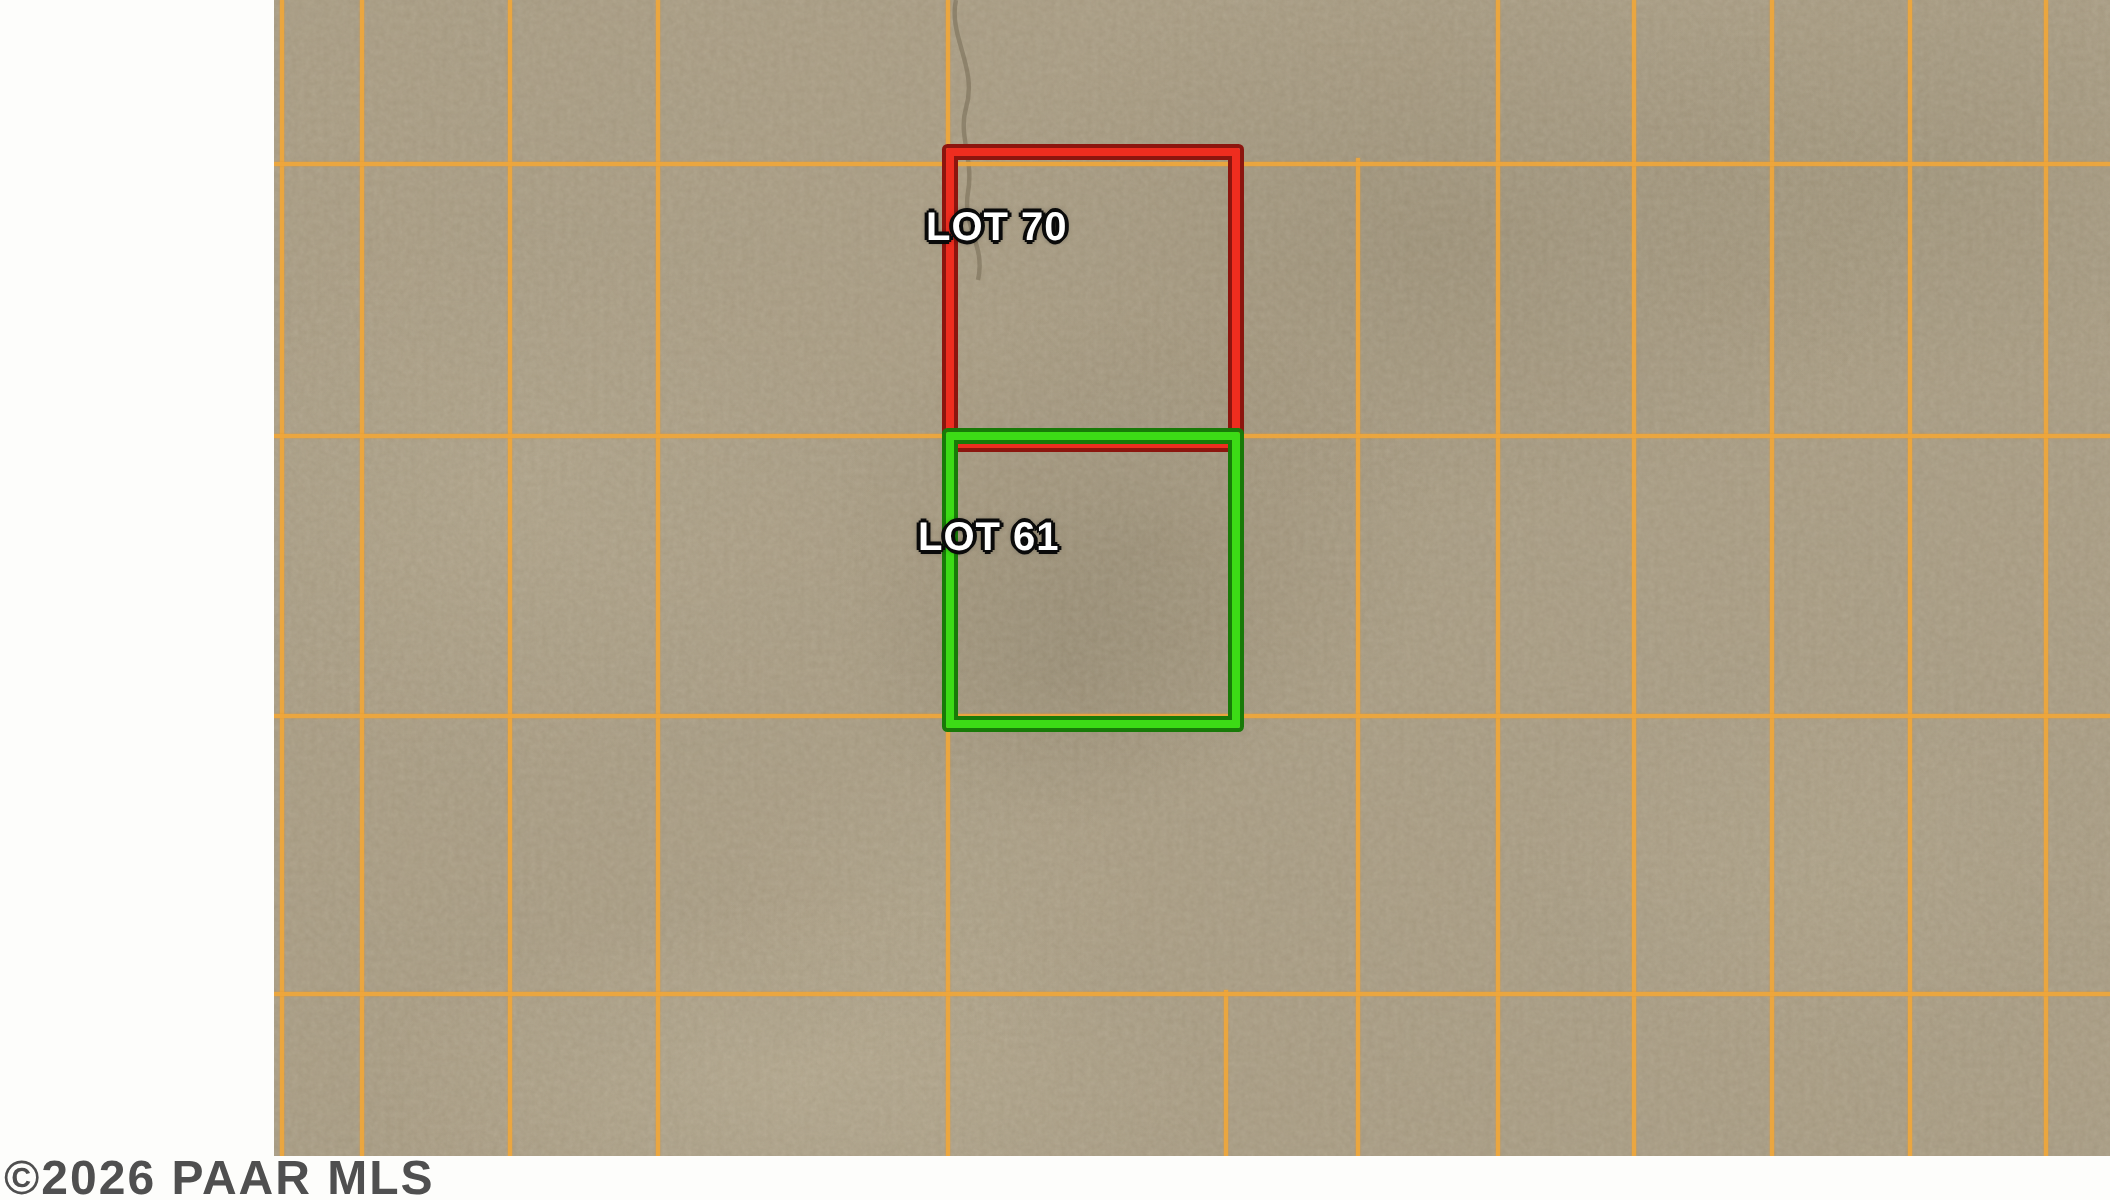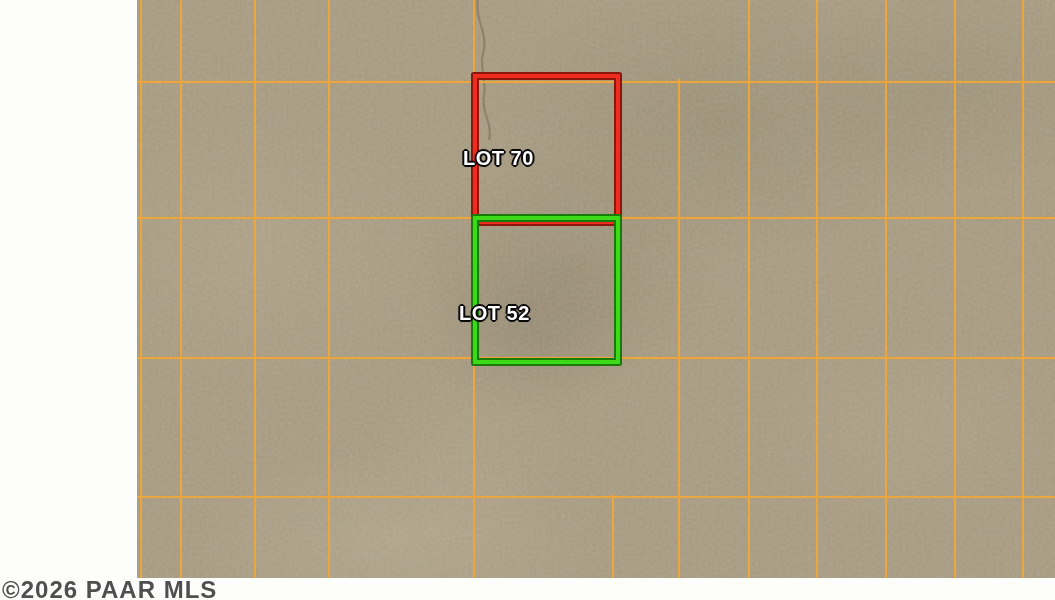--- a/index.html
+++ b/index.html
@@ -47,21 +47,20 @@
     position: absolute;
     color: #ffffff;
     font-weight: 700;
     font-size: 20px;
     letter-spacing: 0.5px;
     white-space: nowrap;
     text-shadow:
       -2px 0 #0a0a0a, 2px 0 #0a0a0a, 0 -2px #0a0a0a, 0 2px #0a0a0a,
       -1px -1px #0a0a0a, 1px -1px #0a0a0a, -1px 1px #0a0a0a, 1px 1px #0a0a0a,
       0 0 3px #000000;
-    margin-top: 44px;
   }
   .lot-70 { left: 336px; top: 74px;  width: 139px; height: 142px; }
   .lot-71 { left: 336px; top: 216px; width: 139px; height: 140px; }
   .lot-98 { left: 336px; top: 356px; width: 139px; height: 140px; }
   .lot-70 .lot-label { left: -14px; top: 25px; }
   .lot-71 .lot-label { left: -18px; top: 38px; }
   .lot-98 .lot-label { left: -11px; top: 25px; }
   
   .watermark {
     position: absolute;
@@ -119,20 +118,20 @@
         <div class="grid-line h" style="top: 81px; background: rgb(240, 167, 58);"></div>
         <div class="grid-line h" style="top: 217px; background: rgb(240, 167, 58);"></div>
         <div class="grid-line h" style="top: 357px; background: rgb(240, 167, 58);"></div>
         <div class="grid-line h" style="top: 496px; background: rgb(240, 167, 58);"></div>
       </div>
 
     <div class="lot lot-70" style="border-color: rgb(238, 45, 31); box-shadow: rgb(140, 21, 14) 0px 0px 0px 2px, rgb(140, 21, 14) 0px 0px 0px 2px inset;">
       <div class="lot-label">LOT 70</div>
     </div>
     <div class="lot lot-71" style="border-color: rgb(60, 219, 22); box-shadow: rgb(24, 122, 8) 0px 0px 0px 2px, rgb(24, 122, 8) 0px 0px 0px 2px inset;">
-      <div class="lot-label">LOT 52</div>
+      <div class="lot-label">LOT 61</div>
     </div>
 
   </div>
 
   <div class="watermark">©2026 PAAR MLS</div>
 
 </div>
 
 </body></html>

